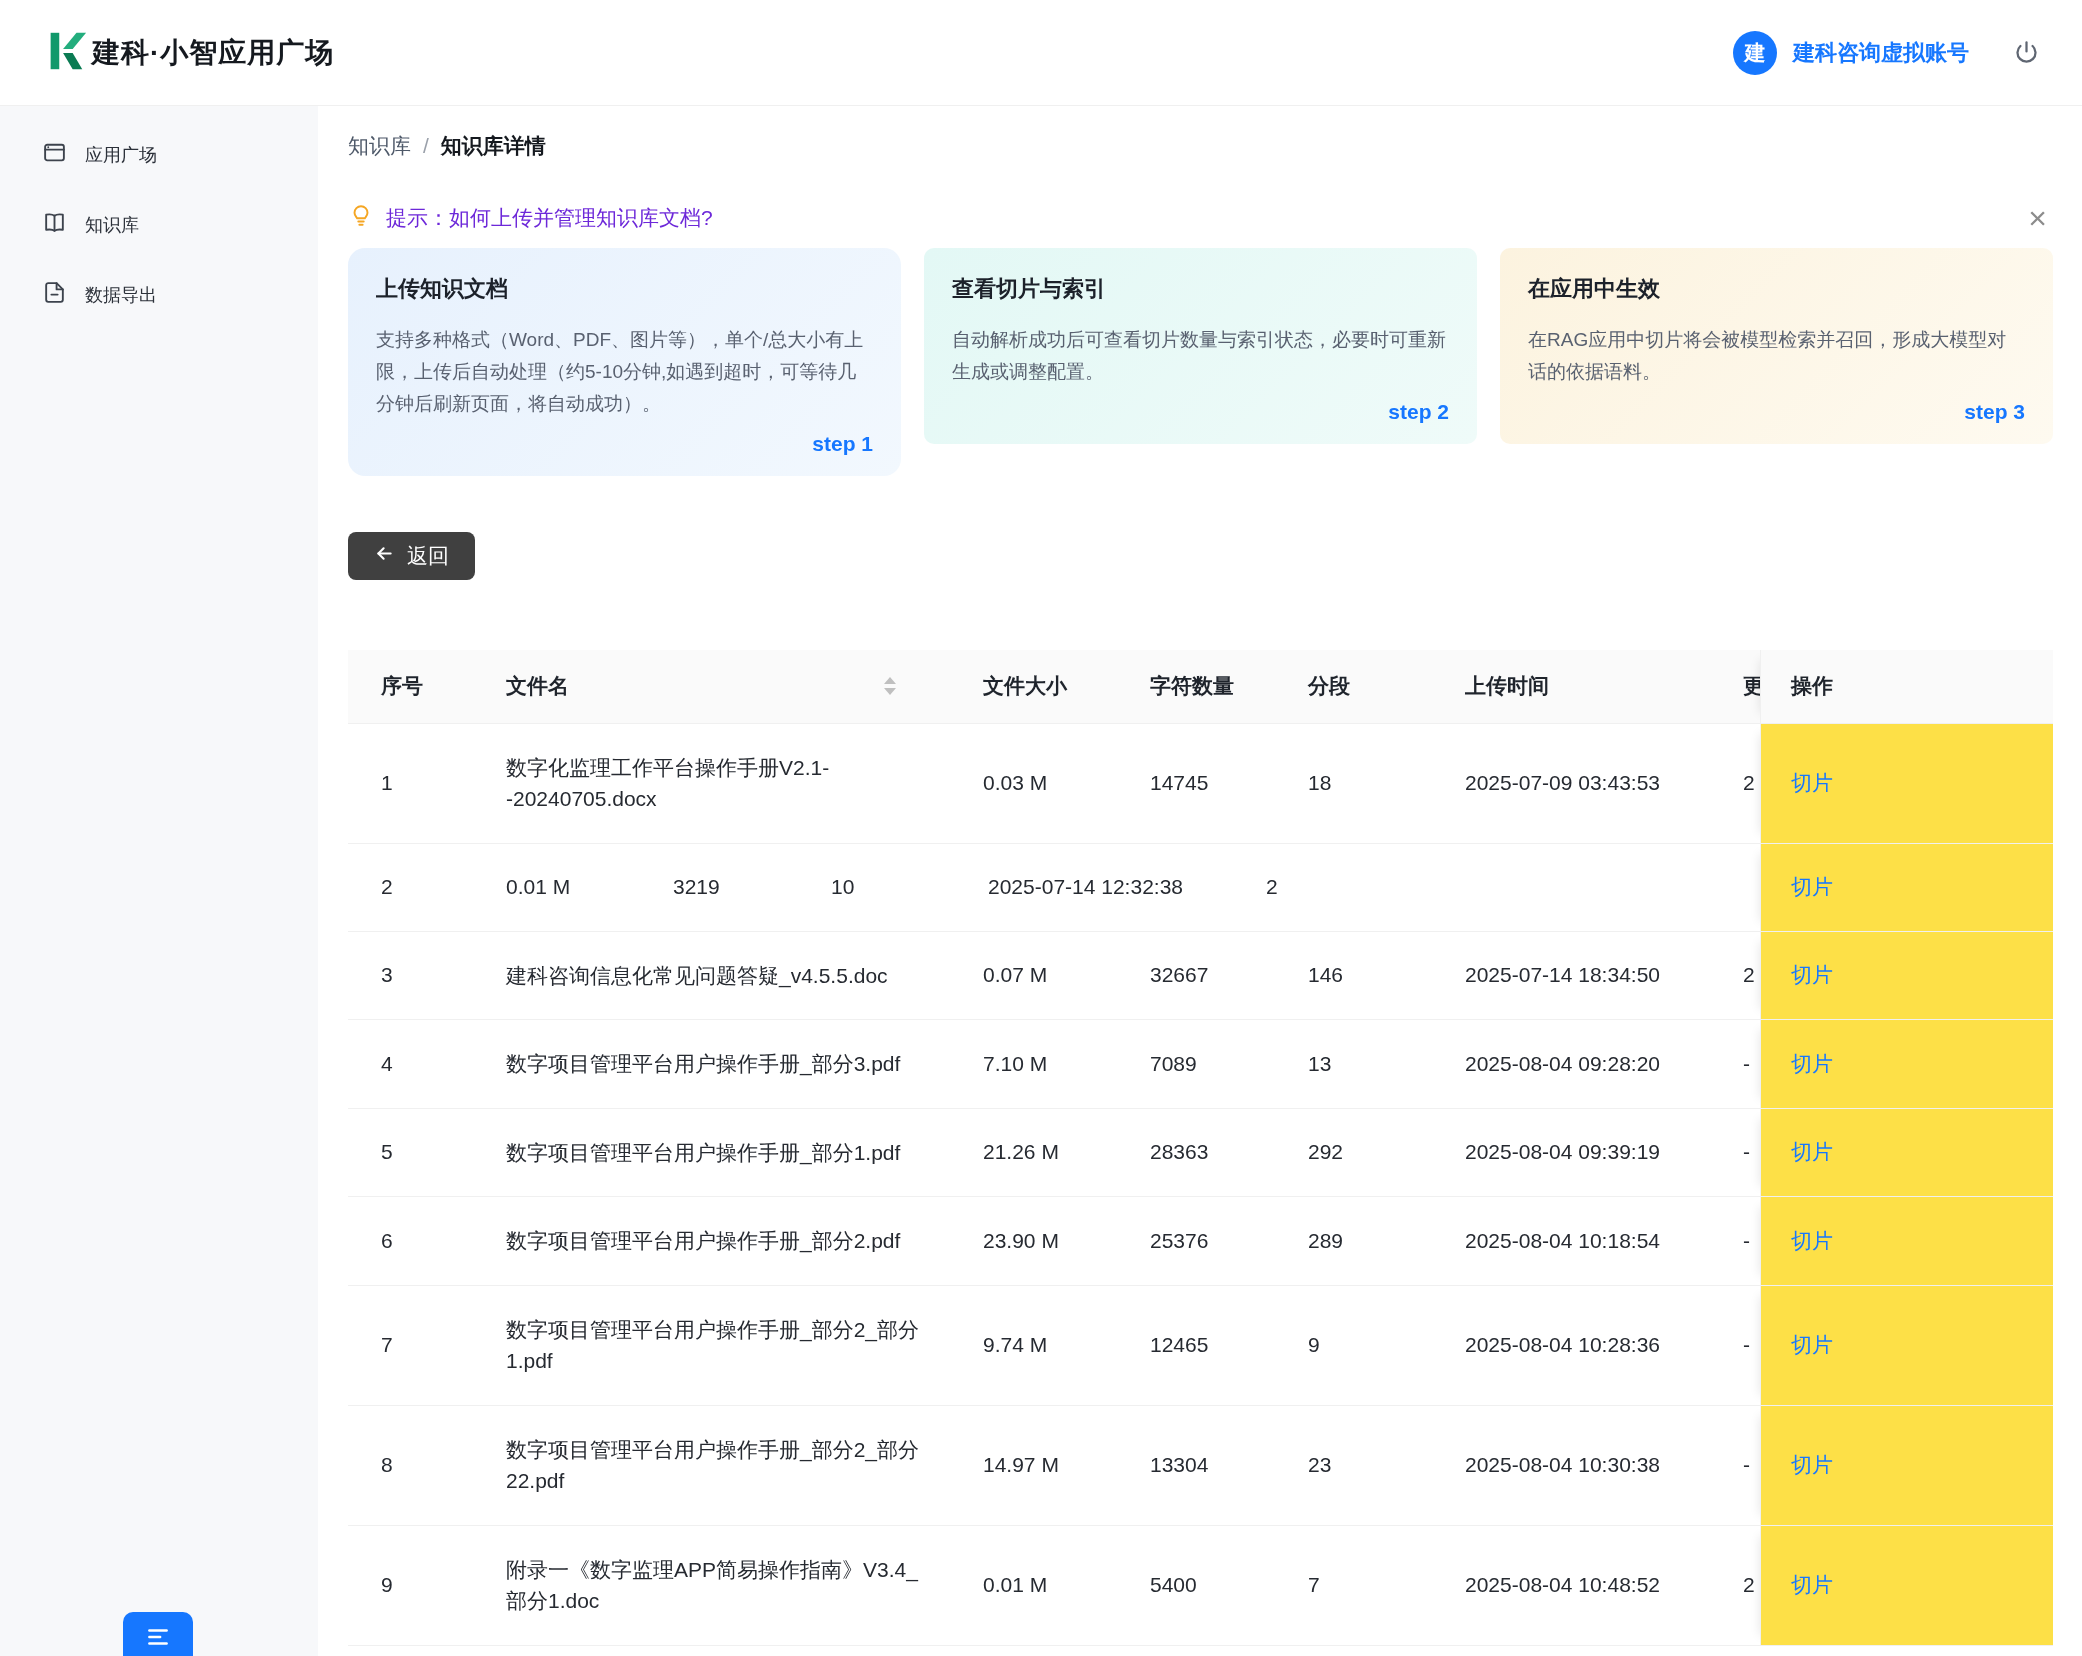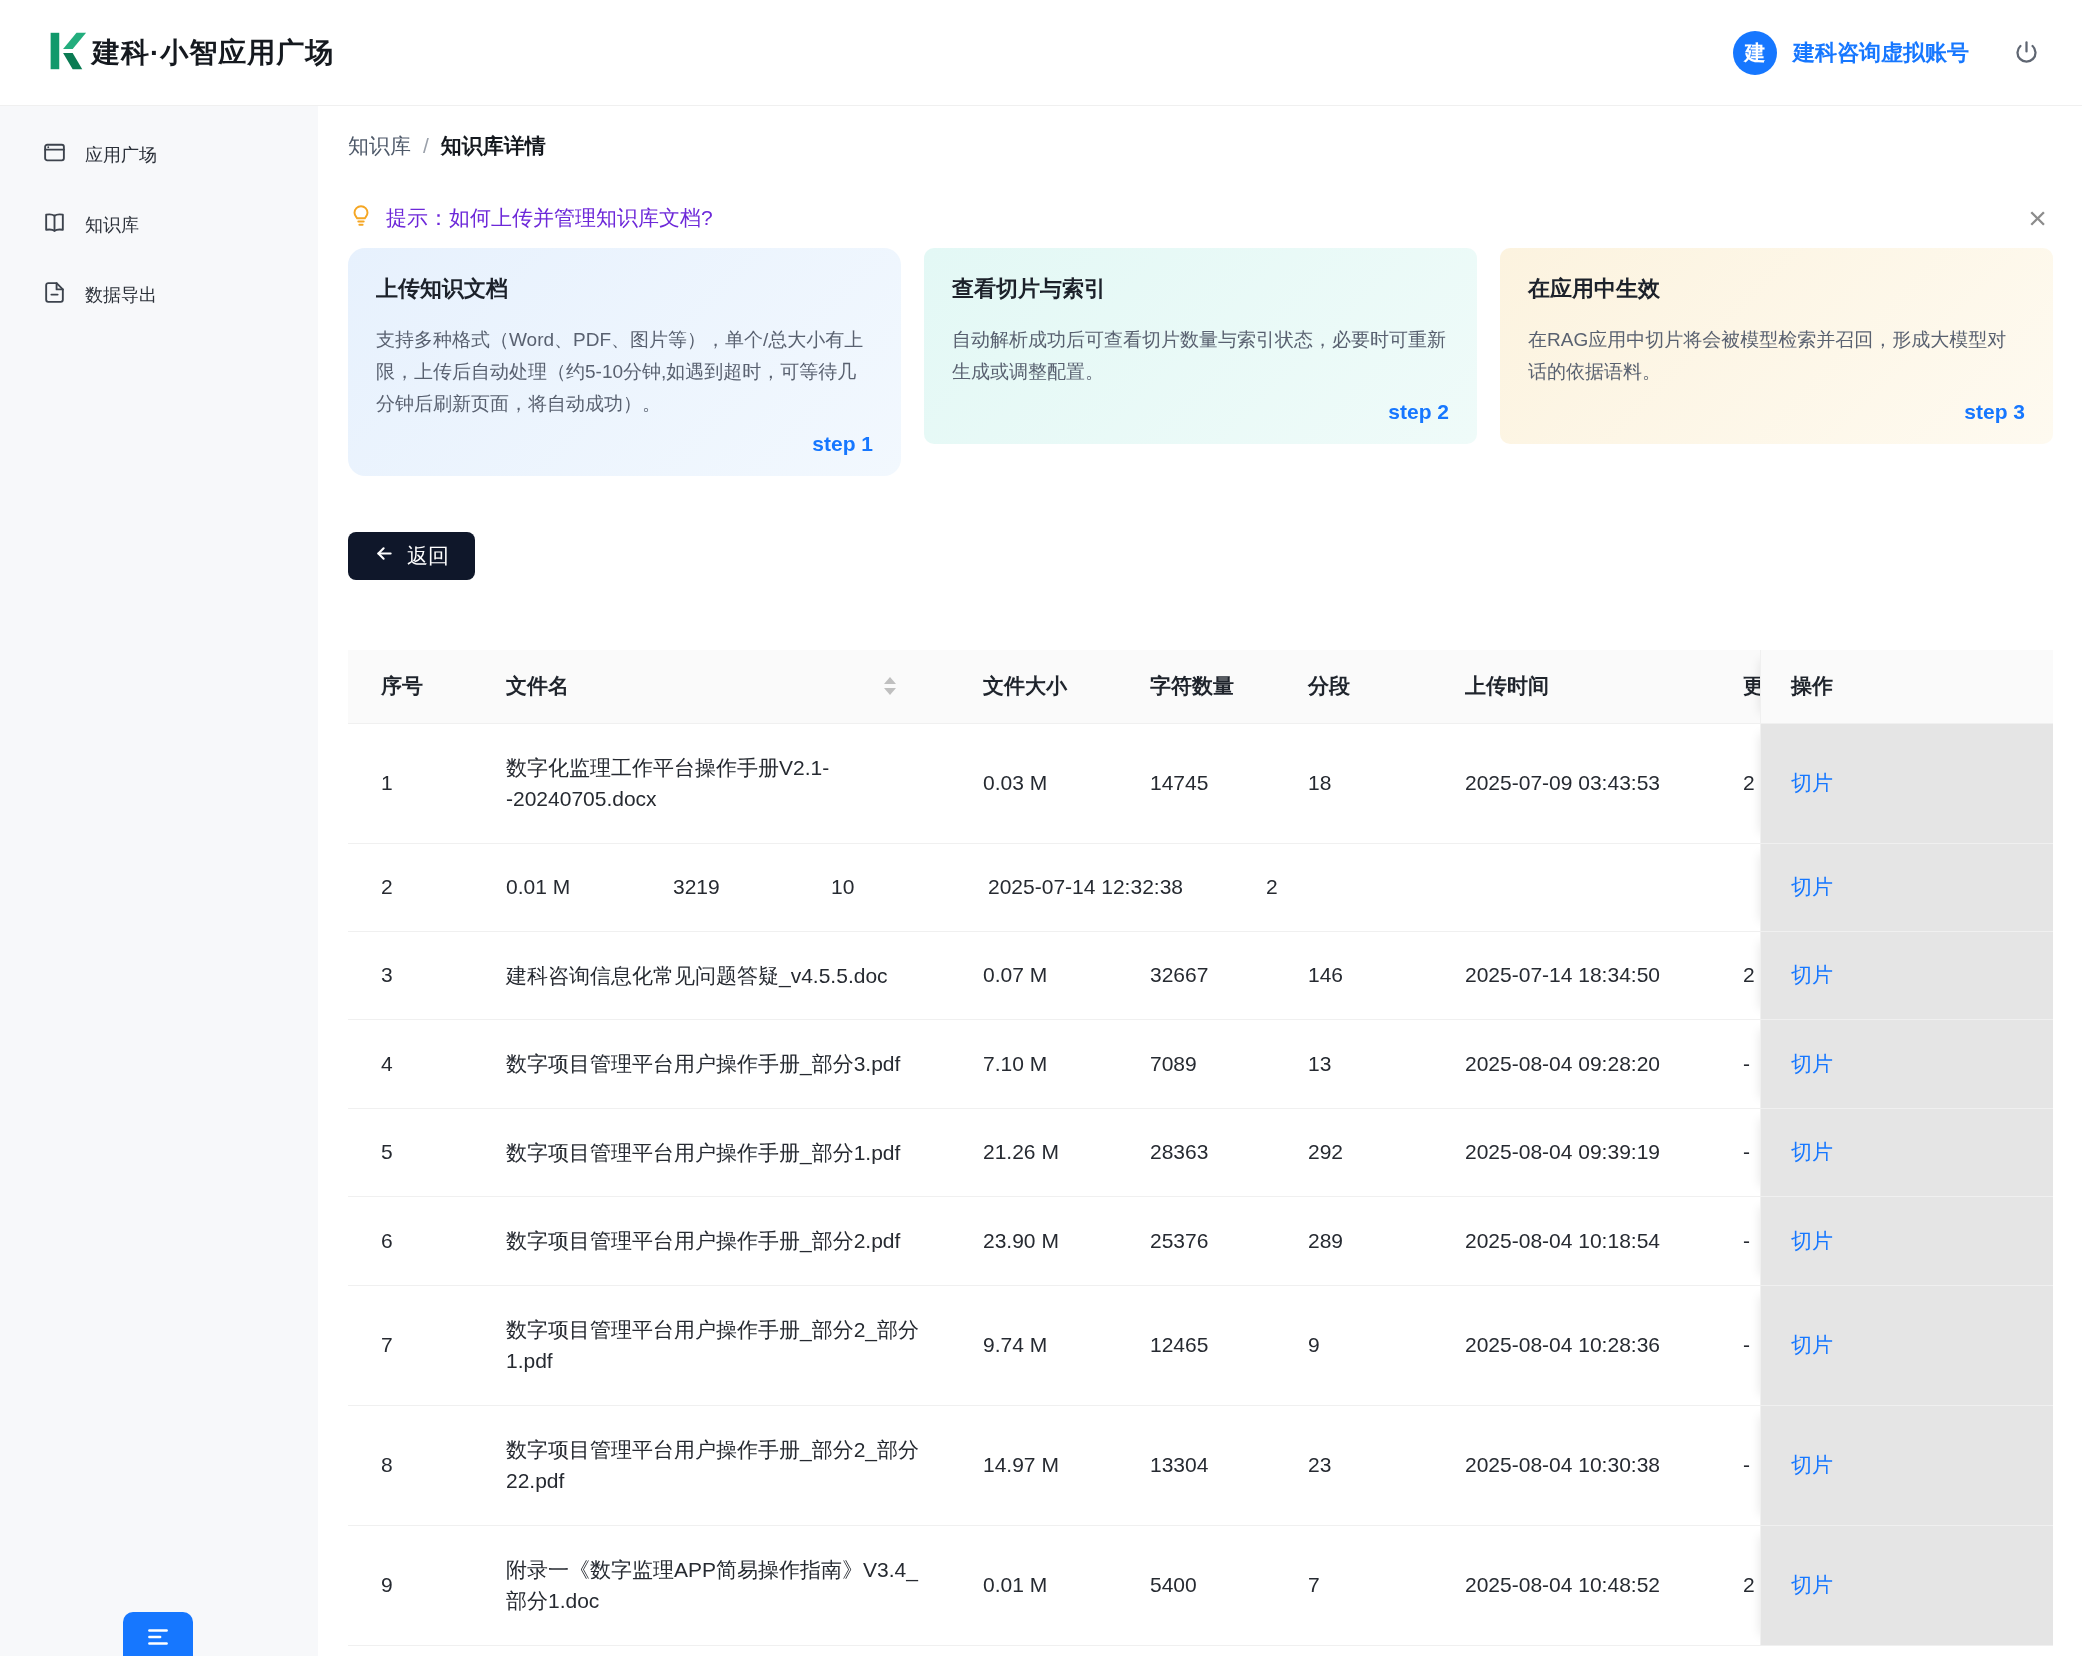--- a/index.html
+++ b/index.html
@@ -44,21 +44,21 @@
   .card { width:553px; border-radius:10px; padding:26px 28px 20px 28px; }
   .card-1 { background:linear-gradient(135deg,#e7f1fd 0%,#f2f8fe 100%); min-height:223px;border-radius:17px; }
   .card-2 { background:linear-gradient(135deg,#e3f8f5 0%,#effbf9 100%); min-height:192px; }
   .card-3 { background:linear-gradient(135deg,#fcf3df 0%,#fefaf0 100%); min-height:192px; }
   .card-title { font-size:22px; font-weight:700; color:#1c212a; margin-bottom:20px; }
   .card-body { font-size:19px; color:#596170; line-height:1.68; }
   .card-step { text-align:right; font-size:21px; font-weight:700; color:#1677ff; margin-top:12px; }
 
   
   .back-btn { margin-top:56px; display:inline-flex; align-items:center; gap:12px;
-    background:#0f172a; color:#fff; border:none; border-radius:8px; height:48px;
+    background:#404040; color:#fff; border:none; border-radius:8px; height:48px;
     padding:0 26px; font-size:21px; cursor:pointer; font-family:inherit; }
 
   
   .table { margin-top:70px; width:1705px; position:relative; font-size:21px; }
   .trow, .thead { display:flex; align-items:center; position:relative;
     border-bottom:1px solid #f0f0f0; }
   .thead { background:#fafafa; min-height:74px; font-weight:600; color:#1f242c; }
   .trow { min-height:88px; background:#fff; }
   .cell { padding-left:33px; white-space:nowrap; }
   .col-idx  { width:125px; }
@@ -70,21 +70,21 @@
   .col-size { width:167px; }
   .col-chars{ width:158px; }
   .col-seg  { width:157px; }
   .col-time { width:285px; }
   .col-upd  { width:336px; padding-left:26px; overflow:hidden; }
   .sorter { display:inline-flex; flex-direction:column; gap:4px; margin-left:auto; margin-right:26px; }
   .tri-up { width:0; height:0; border-left:6px solid transparent; border-right:6px solid transparent;
     border-bottom:7px solid #bfbfbf; }
   .tri-down { width:0; height:0; border-left:6px solid transparent; border-right:6px solid transparent;
     border-top:7px solid #bfbfbf; }
-  .cell-action { position:absolute; right:0; top:0; bottom:0; width:293px; background:#e5e5e5;
+  .cell-action { position:absolute; right:0; top:0; bottom:0; width:293px; background:#fde047;
     border-left:1px solid #f0f0f0; display:flex; align-items:center; padding-left:30px;
     box-shadow:-10px 0 10px -10px rgba(0,0,0,0.10); }
   .thead .cell-action { background:#fafafa; font-weight:600; color:#1f242c; }
   .slice-link { color:#1677ff; cursor:pointer; text-decoration:none; }
 </style>
 </head>
 <body>
 
 <header class="app-header">
   <div class="logo-wrap">

